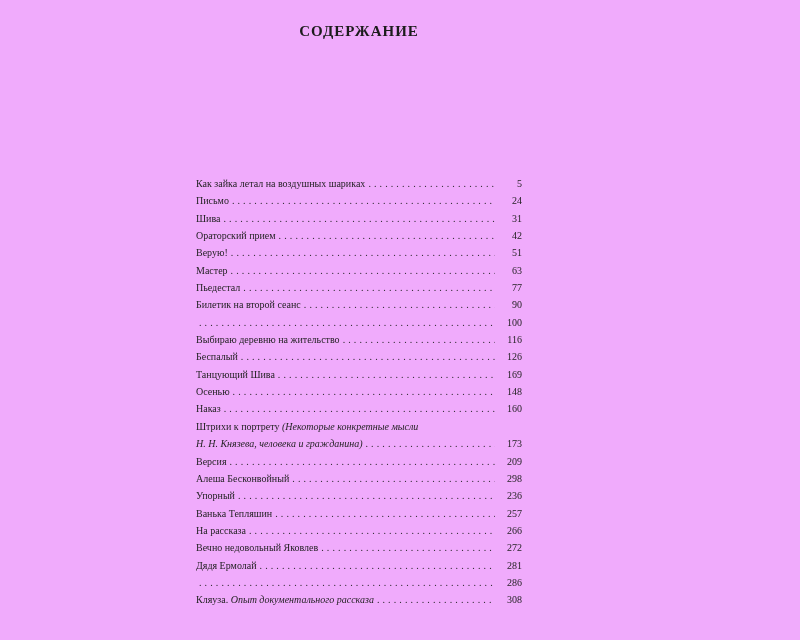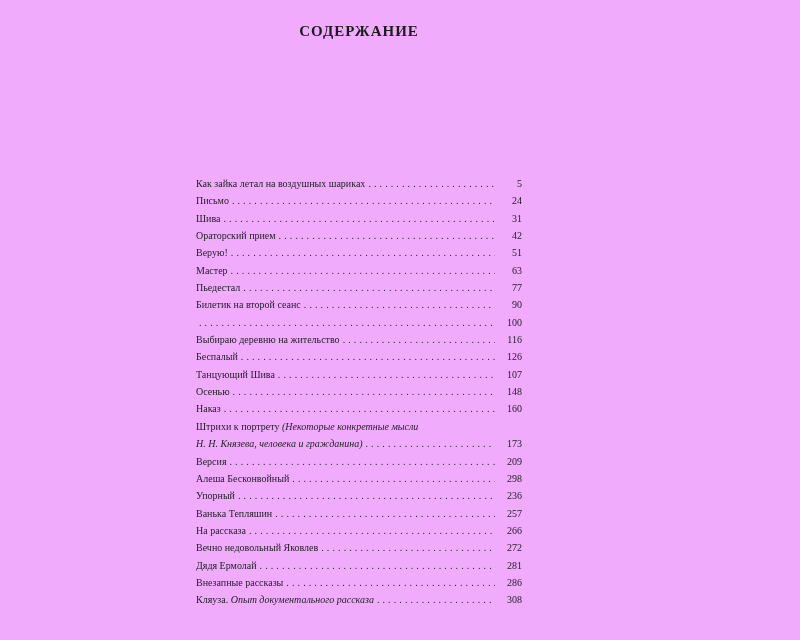--- a/index.html
+++ b/index.html
@@ -79,28 +79,28 @@
       <div class="row"><span class="t">Письмо</span><span class="leader"></span><span class="num">24</span></div>
       <div class="row"><span class="t">Шива</span><span class="leader"></span><span class="num">31</span></div>
       <div class="row"><span class="t">Ораторский прием</span><span class="leader"></span><span class="num">42</span></div>
       <div class="row"><span class="t">Верую!</span><span class="leader"></span><span class="num">51</span></div>
       <div class="row"><span class="t">Мастер</span><span class="leader"></span><span class="num">63</span></div>
       <div class="row"><span class="t">Пьедестал</span><span class="leader"></span><span class="num">77</span></div>
       <div class="row"><span class="t">Билетик на второй сеанс</span><span class="leader"></span><span class="num">90</span></div>
       <div class="row"><span class="leader"></span><span class="num">100</span></div>
       <div class="row"><span class="t">Выбираю деревню на жительство</span><span class="leader"></span><span class="num">116</span></div>
       <div class="row"><span class="t">Беспалый</span><span class="leader"></span><span class="num">126</span></div>
-      <div class="row"><span class="t">Танцующий Шива</span><span class="leader"></span><span class="num">107</span></div>
+      <div class="row"><span class="t">Танцующий Шива</span><span class="leader"></span><span class="num">169</span></div>
       <div class="row"><span class="t">Осенью</span><span class="leader"></span><span class="num">148</span></div>
       <div class="row"><span class="t">Наказ</span><span class="leader"></span><span class="num">160</span></div>
       <div class="row"><span class="t">Штрихи к портрету </span><span class="t it">(Некоторые конкретные мысли</span></div>
       <div class="row"><span class="t it">Н. Н. Князева, человека и гражданина)</span><span class="leader"></span><span class="num">173</span></div>
       <div class="row"><span class="t">Версия</span><span class="leader"></span><span class="num">209</span></div>
       <div class="row"><span class="t">Алеша Бесконвойный</span><span class="leader"></span><span class="num">298</span></div>
       <div class="row"><span class="t">Упорный</span><span class="leader"></span><span class="num">236</span></div>
       <div class="row"><span class="t">Ванька Тепляшин</span><span class="leader"></span><span class="num">257</span></div>
       <div class="row"><span class="t">На рассказа</span><span class="leader"></span><span class="num">266</span></div>
       <div class="row"><span class="t">Вечно недовольный Яковлев</span><span class="leader"></span><span class="num">272</span></div>
       <div class="row"><span class="t">Дядя Ермолай</span><span class="leader"></span><span class="num">281</span></div>
-      <div class="row"><span class="t">Внезапные рассказы</span><span class="leader"></span><span class="num">286</span></div>
+      <div class="row"><span class="leader"></span><span class="num">286</span></div>
       <div class="row"><span class="t">Кляуза. </span><span class="t it">Опыт документального рассказа</span><span class="leader"></span><span class="num">308</span></div>
     </div>
 </div>
 
 </body></html>

